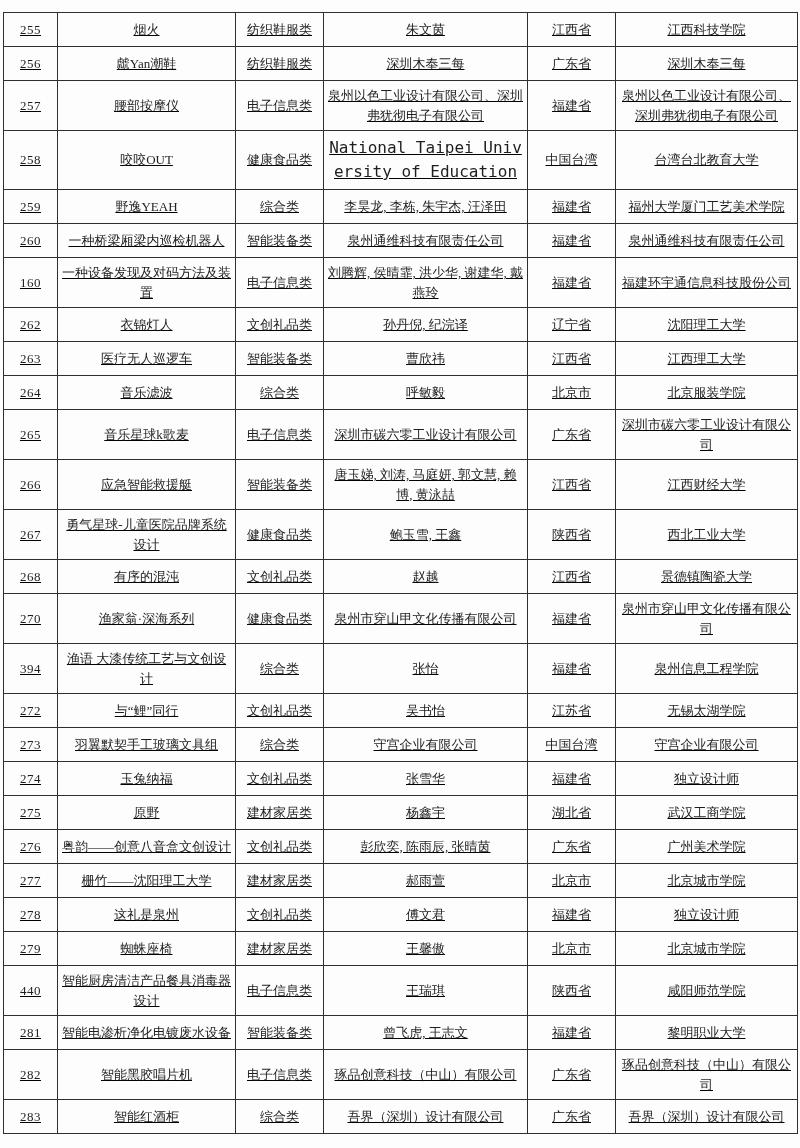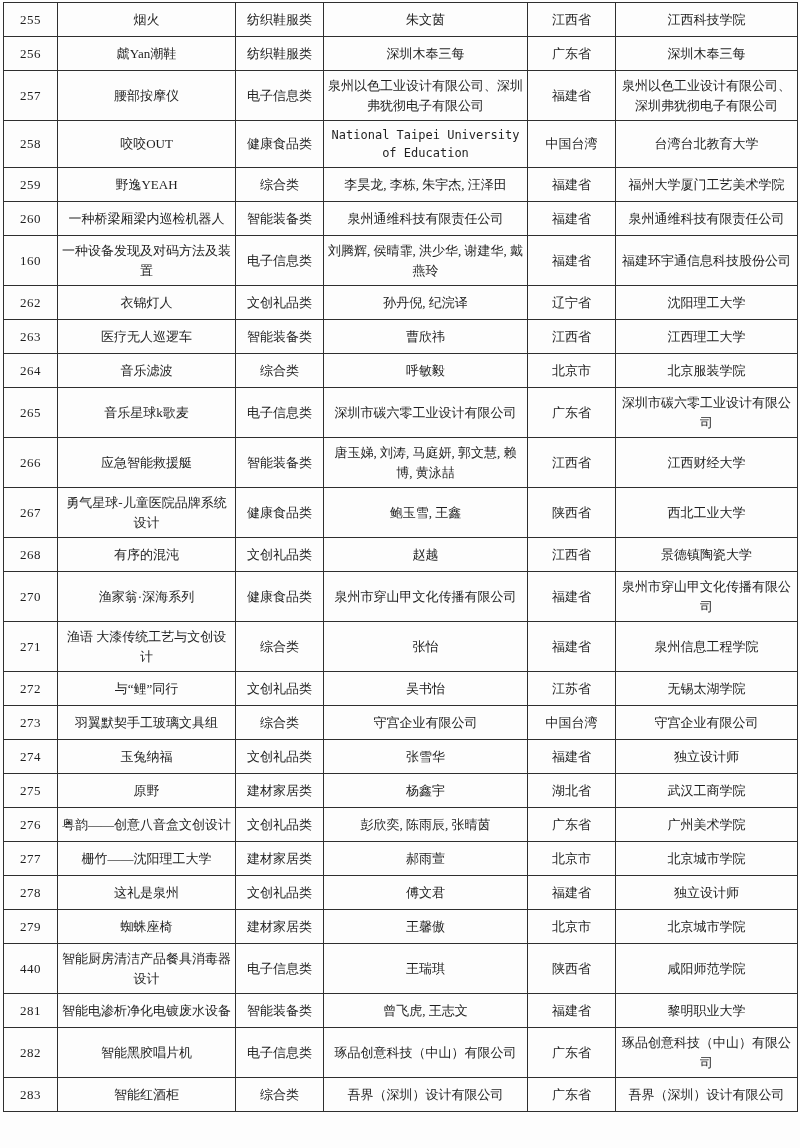--- a/index.html
+++ b/index.html
@@ -4,42 +4,43 @@
 <style>
   html, body {
     margin: 0;
     padding: 0;
     background: #fdfdfd;
     width: 800px;
   }
   .sheet {
     width: 668px;
     box-sizing: border-box;
-    padding: 2px 2px 2px 3px;
+    padding: 12px 2px 2px 3px;
+    text-decoration: underline;
   }
   table.entry-table {
     border-collapse: collapse;
     table-layout: fixed;
     width: 794px;
     font-family: "Liberation Serif", "DejaVu Serif", serif;
     color: #1e1e1e;
   }
   table.entry-table td {
     border: 1px solid #2f2f2f;
     text-align: center;
     vertical-align: middle;
     font-size: 13px;
     line-height: 1.5;
     padding: 5px 4px;
     word-break: break-all;
     overflow-wrap: anywhere;
   }
   table.entry-table tr { height: 34px; }
   td.col-num { letter-spacing: 0.5px; }
-  td.col-authors.en { font-family: "DejaVu Sans Mono", "Liberation Mono", monospace; font-size: 12px; }
+  td.col-authors.en { font-family: "DejaVu Sans Mono", "Liberation Mono", monospace; font-size: 16px; }
 </style>
 </head>
 <body>
 
 <div class="sheet">
   <table class="entry-table">
     <colgroup>
       <col style="width:54px">
       <col style="width:178px">
       <col style="width:88px">
@@ -162,21 +163,21 @@
         </tr>
         <tr>
           <td class="col-num">270</td>
           <td class="col-name">渔家翁·深海系列</td>
           <td class="col-category">健康食品类</td>
           <td class="col-authors">泉州市穿山甲文化传播有限公司</td>
           <td class="col-province">福建省</td>
           <td class="col-institution">泉州市穿山甲文化传播有限公司</td>
         </tr>
         <tr>
-          <td class="col-num">271</td>
+          <td class="col-num">394</td>
           <td class="col-name">渔语 大漆传统工艺与文创设计</td>
           <td class="col-category">综合类</td>
           <td class="col-authors">张怡</td>
           <td class="col-province">福建省</td>
           <td class="col-institution">泉州信息工程学院</td>
         </tr>
         <tr>
           <td class="col-num">272</td>
           <td class="col-name">与“鲤”同行</td>
           <td class="col-category">文创礼品类</td>

